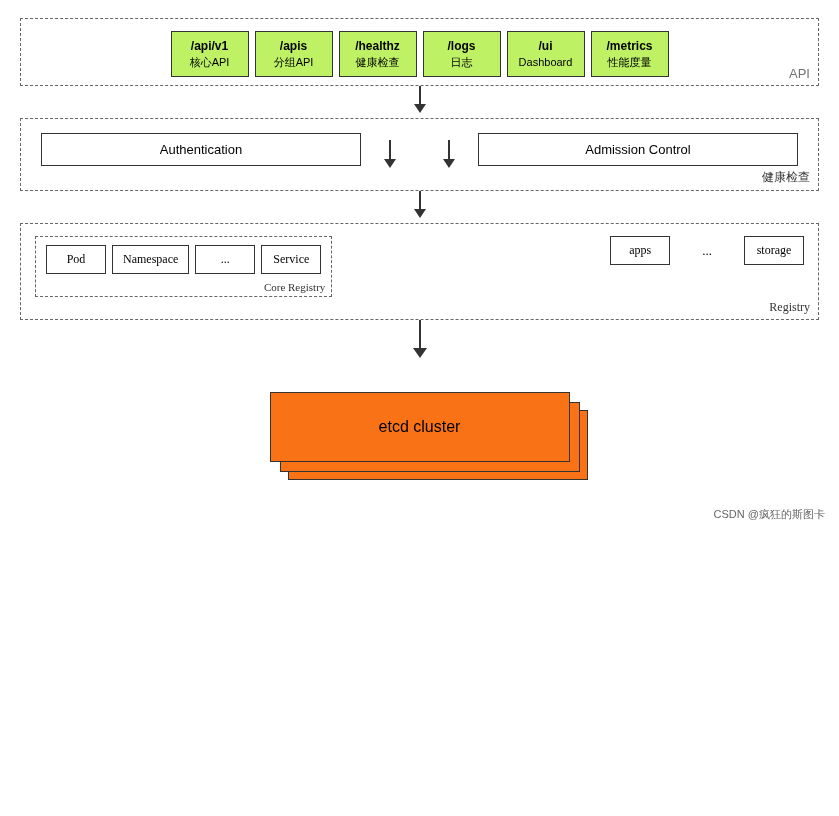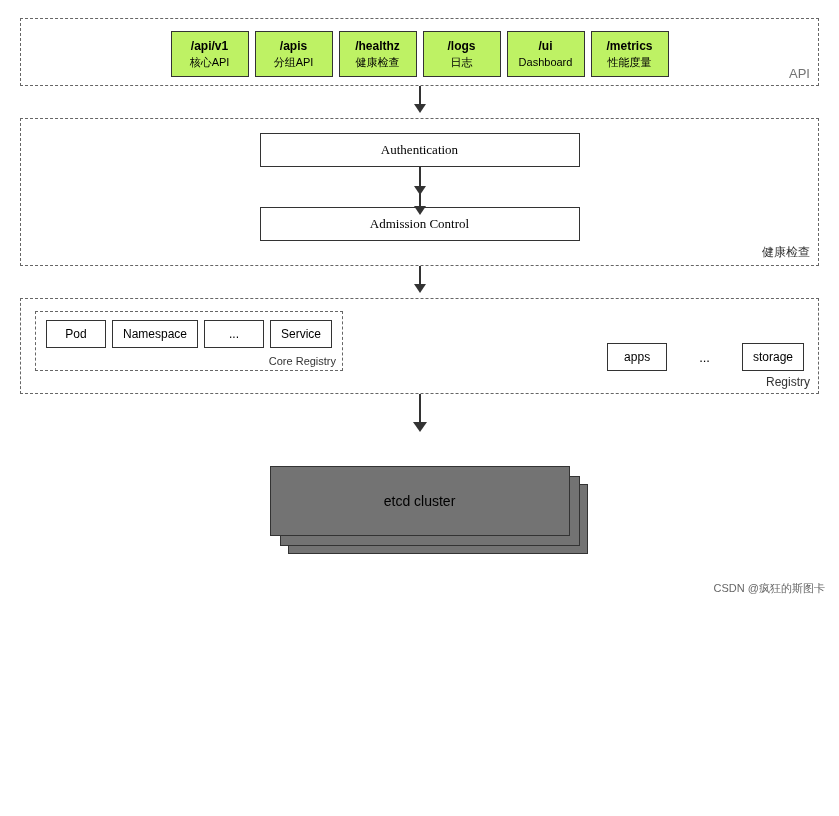--- a/index.html
+++ b/index.html
@@ -83,23 +83,22 @@
       border-right: 6px solid transparent;
       border-top: 9px solid #333;
     }
 
     
     .access-section {
       border: 1.5px dashed #666;
       padding: 14px 20px 24px 20px;
       position: relative;
       display: flex;
-      flex-direction: column;
-      align-items: center;
-      font-family: Liberation Serif, serif;
+      flex-direction: row;
+      align-items: center;
     }
     .access-label {
       position: absolute;
       bottom: 4px;
       right: 8px;
       font-size: 12px;
       color: #333;
     }
     .access-box {
       border: 1.5px solid #333;
@@ -129,21 +128,22 @@
       border-top: 9px solid #333;
     }
 
     
     .registry-section {
       border: 1.5px dashed #666;
       padding: 12px 14px 22px 14px;
       position: relative;
       display: flex;
       gap: 0;
-      align-items: flex-end;
+      align-items: flex-start;
+      font-family: Liberation Serif, serif;
     }
     .registry-label {
       position: absolute;
       bottom: 4px;
       right: 8px;
       font-size: 12px;
       color: #333;
     }
 
     .core-registry-wrapper {
@@ -194,25 +194,25 @@
       height: 150px;
     }
     .etcd-stack {
       position: relative;
       width: 300px;
       height: 90px;
     }
     .etcd-layer {
       position: absolute;
       border: 1.5px solid #333;
-      background: #737373;
+      background: #f97316;
       display: flex;
       align-items: center;
       justify-content: center;
-      font-size: 14px;
+      font-size: 16px;
     }
 
     
     .watermark {
       position: absolute;
       bottom: 8px;
       right: 14px;
       font-size: 11px;
       color: #666;
     }

